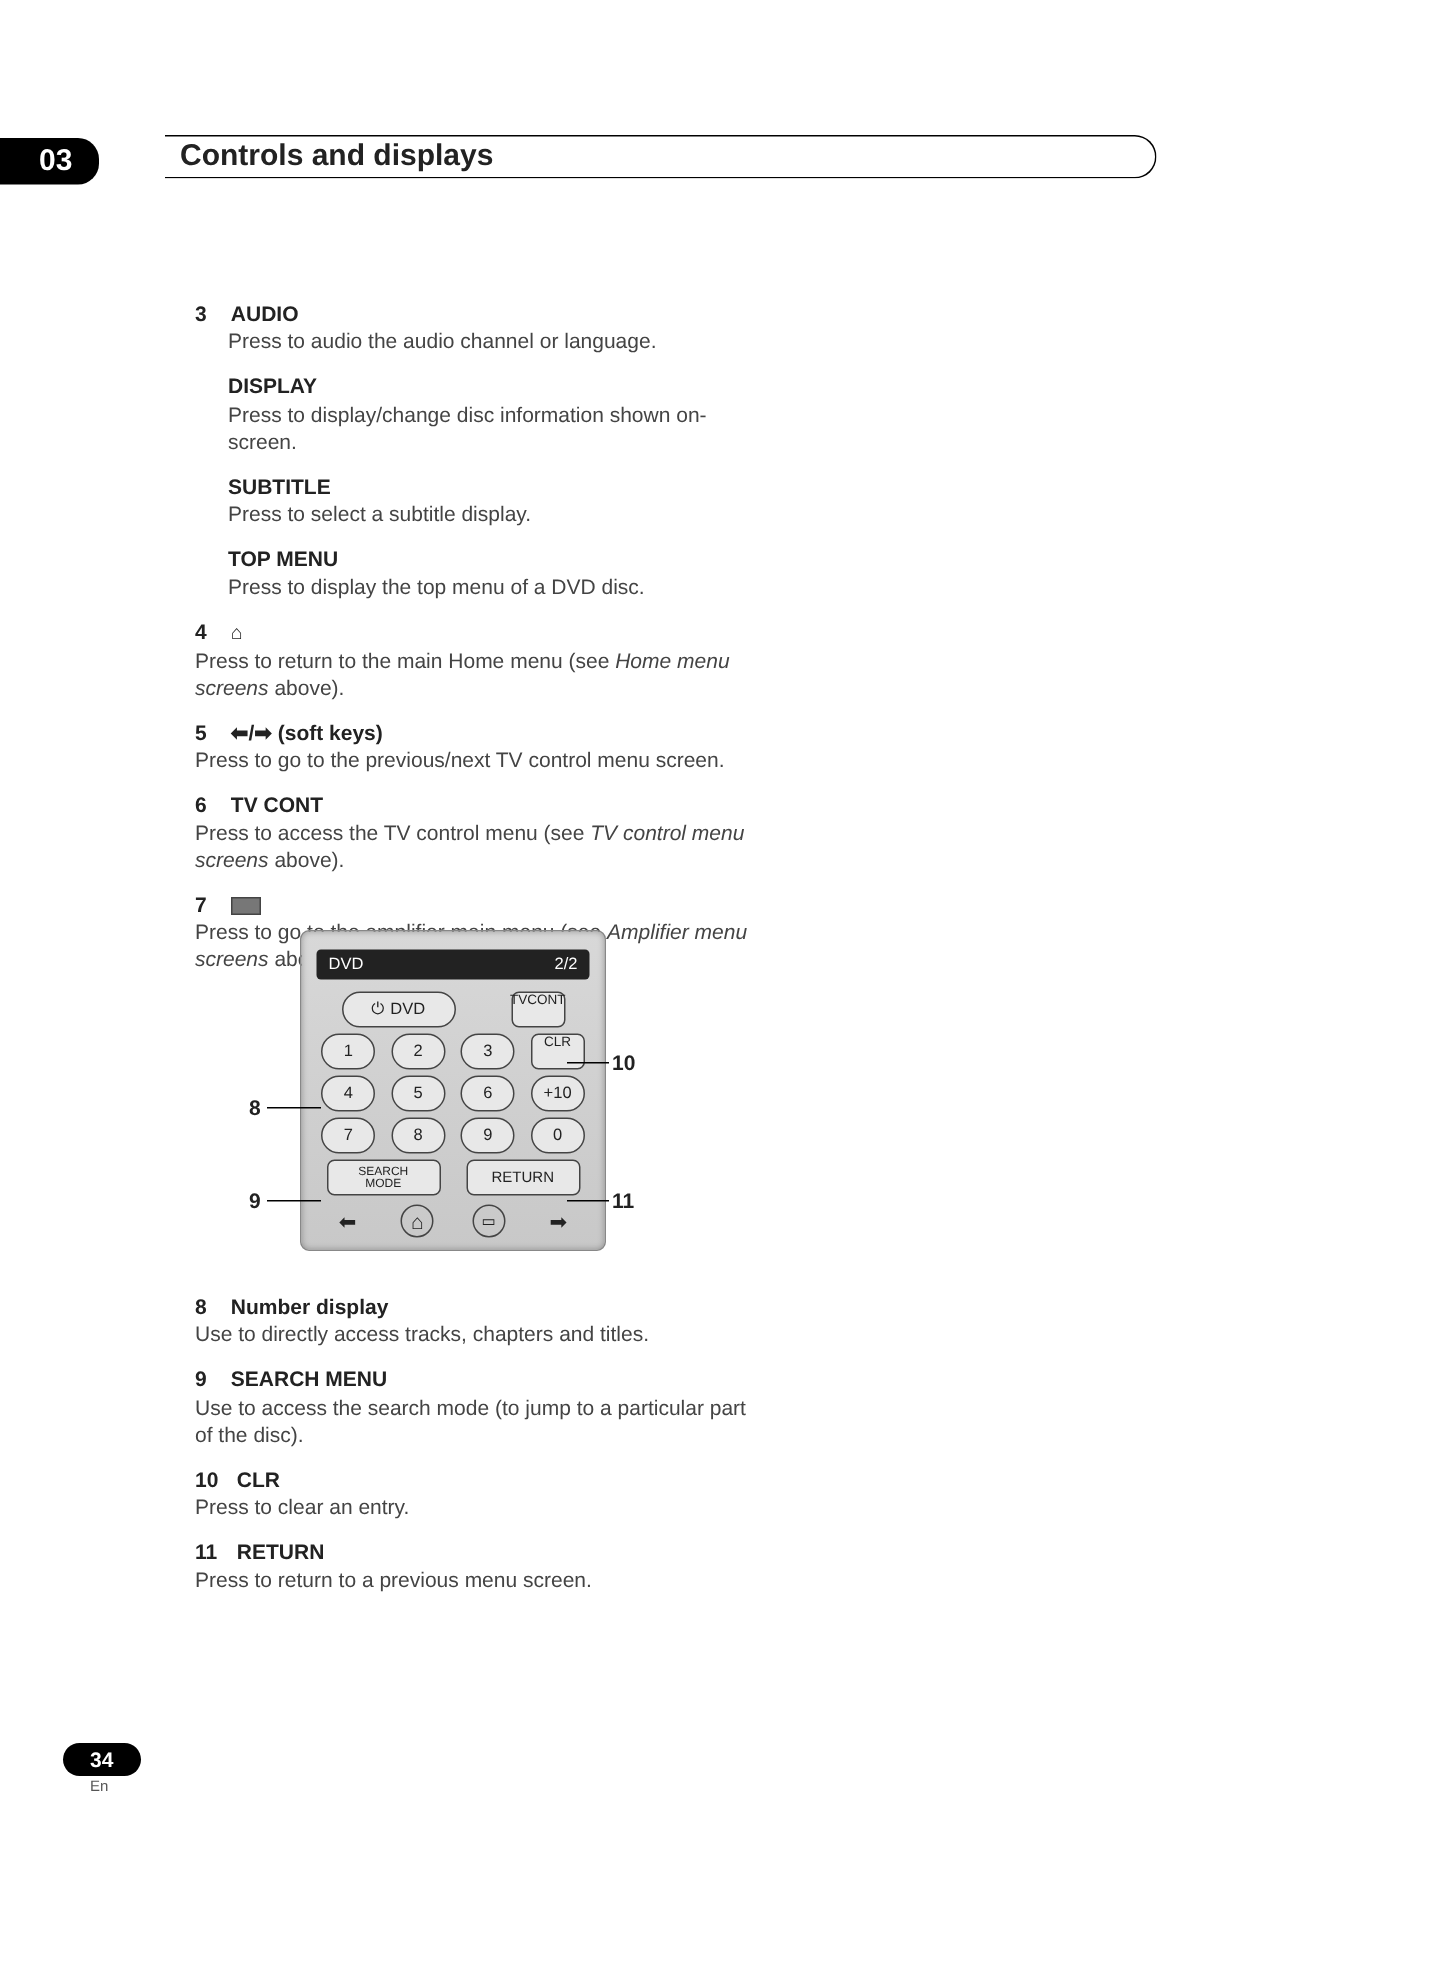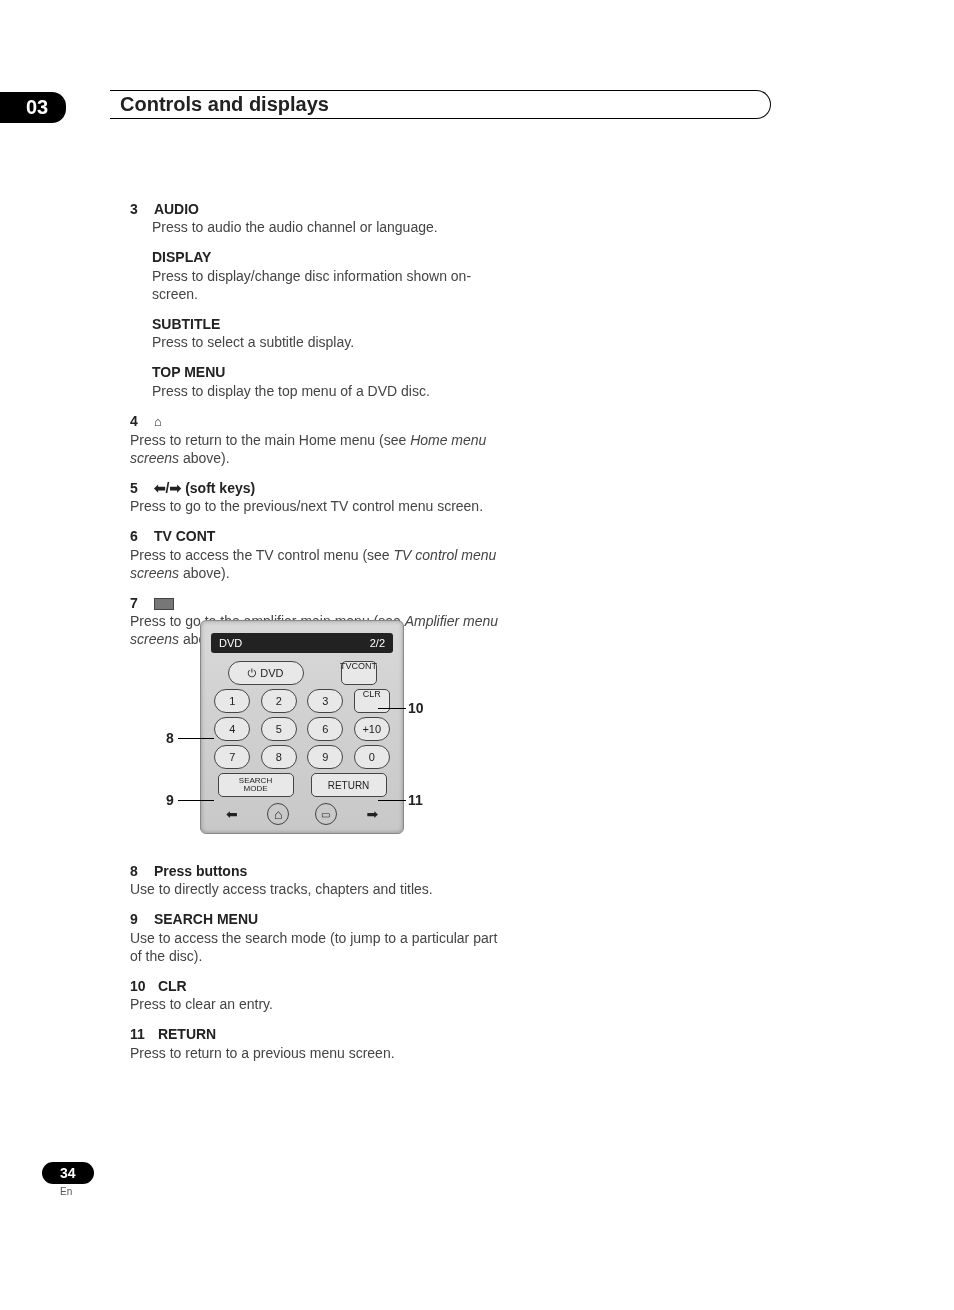--- a/index.html
+++ b/index.html
@@ -311,21 +311,21 @@
 
 <div class="callout" style="left:408px; top:700px;">10</div>
 <div class="callout-line" style="left:378px; top:708px; width:28px;"></div>
 
 <div class="callout" style="left:408px; top:792px;">11</div>
 <div class="callout-line" style="left:378px; top:800px; width:28px;"></div>
 
 <div class="content-lower">
   <div class="entry">
     <span class="num">8</span>
-    <span class="label">Press buttons</span>
+    <span class="label">Number display</span>
     <span class="desc-noindent">Use to directly access tracks, chapters and titles.</span>
   </div>
   <div class="entry">
     <span class="num">9</span>
     <span class="label">SEARCH MENU</span>
     <span class="desc-noindent">Use to access the search mode (to jump to a particular part of the disc).</span>
   </div>
   <div class="entry">
     <span class="num" style="width:24px">10</span>
     <span class="label">CLR</span>

